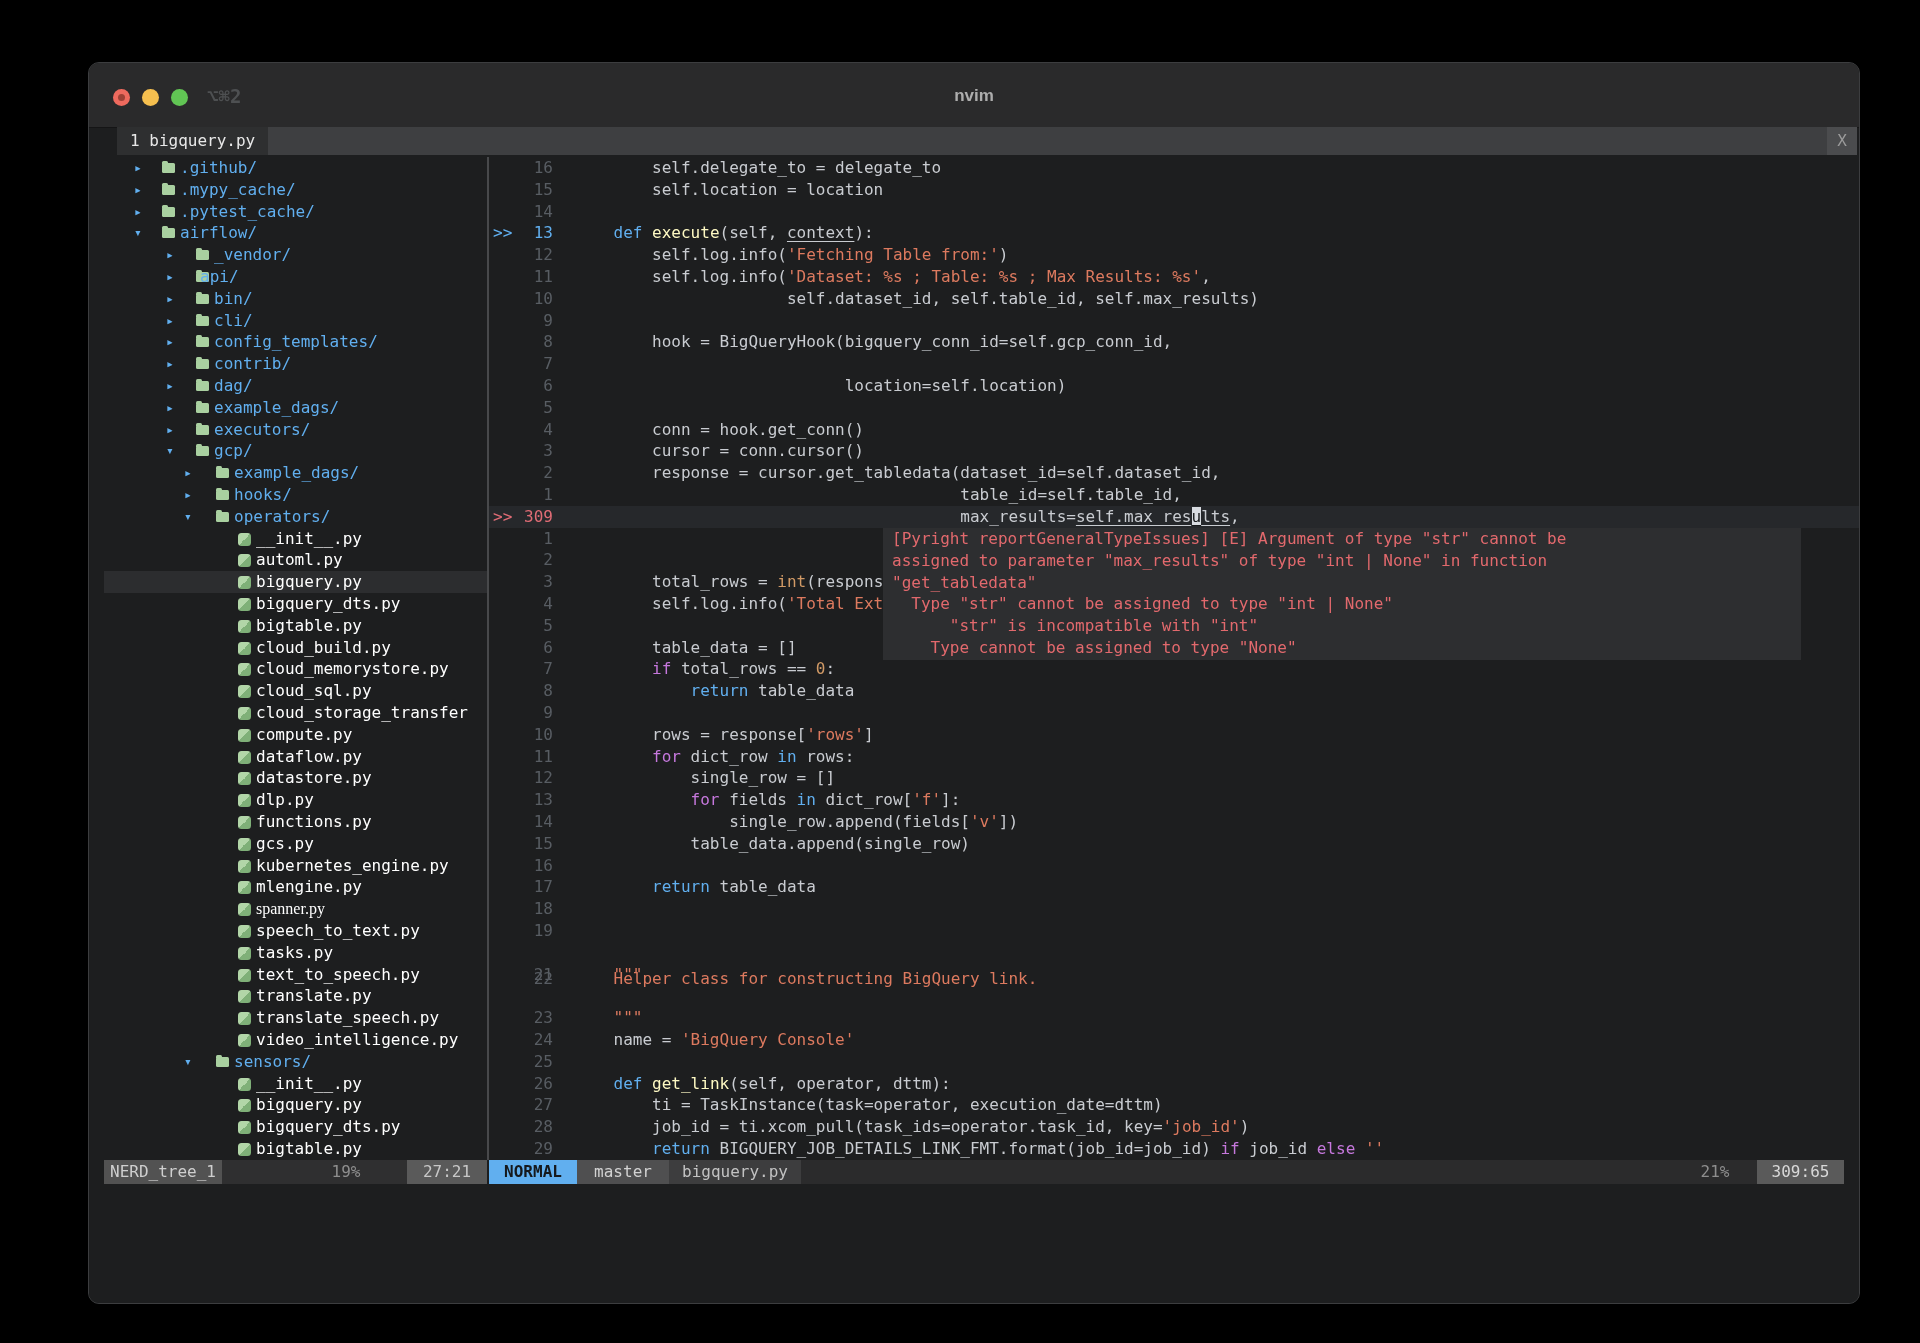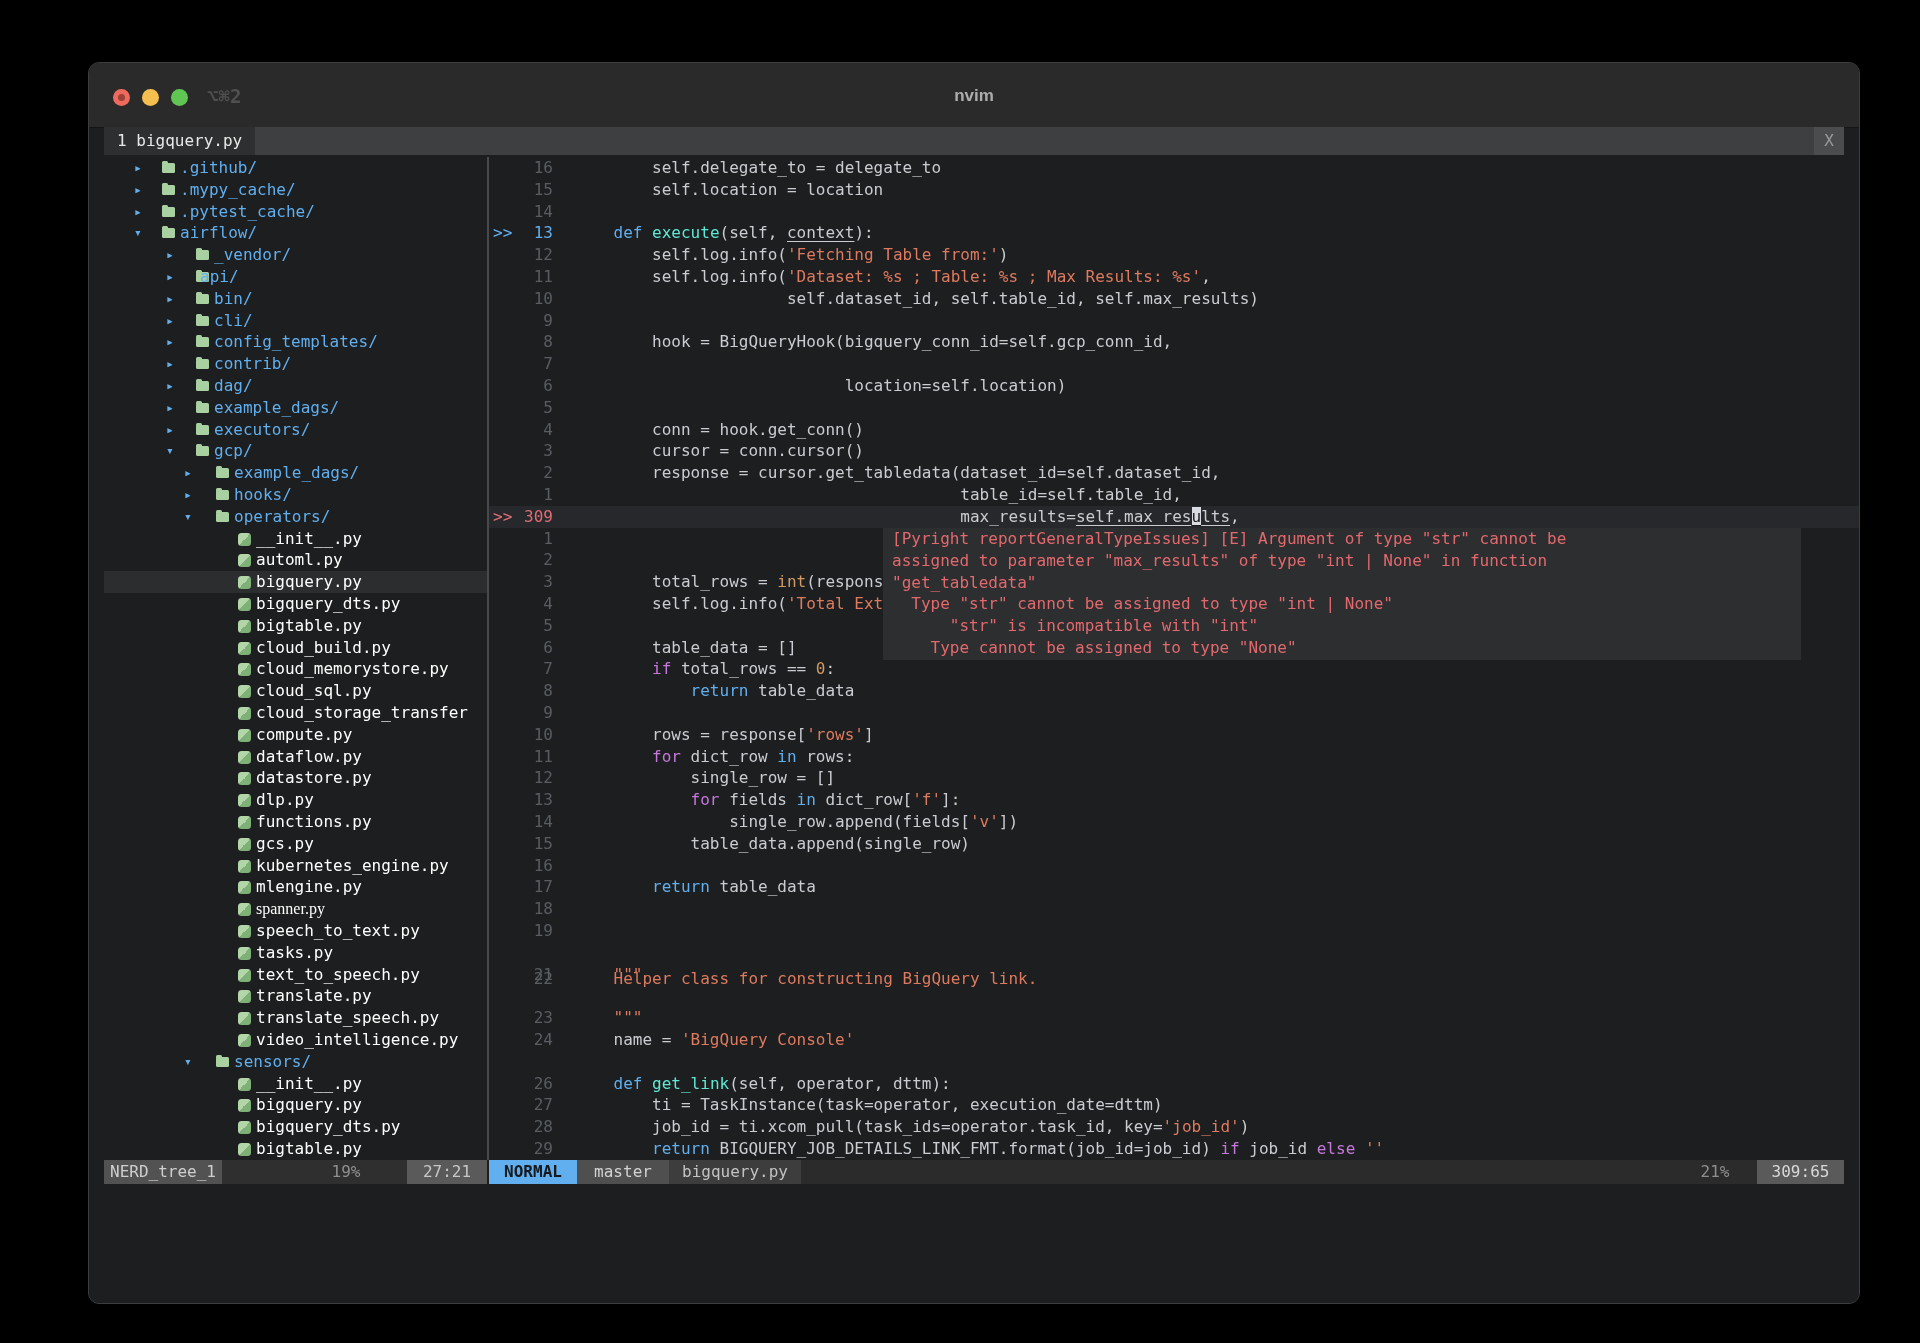--- a/index.html
+++ b/index.html
@@ -14,21 +14,21 @@
   .light{position:absolute;top:26px;width:17px;height:17px;border-radius:50%}
   .light.red{left:24px;background:#ee6a5e}
   .light.red .dot{position:absolute;left:5px;top:5px;width:7px;height:7px;border-radius:50%;background:#9c4136}
   .light.yellow{left:53px;background:#f5bf4f}
   .light.green{left:82px;background:#61c554}
   .shortcut{position:absolute;left:118px;top:0;height:64px;line-height:66px;
             font-weight:bold;font-size:19px;color:#4e5052}
   .wtitle{position:absolute;left:0;right:0;top:0;height:64px;line-height:66px;text-align:center;
           font-family:"Liberation Sans",sans-serif;font-weight:bold;font-size:17px;color:#adadad}
   
-  .tabline{position:absolute;left:0;top:64px;right:0;height:28px}
+  .tabline{position:absolute;left:13px;top:64px;right:0;height:28px}
   .tabseg{position:absolute;left:15px;top:0;height:28px;line-height:28px;padding:0 13px;
           background:#2e2f30;color:#e8e8e8;white-space:pre}
   .tabfill{position:absolute;top:0;height:28px;background:#3e3f41}
   .tabclose{position:absolute;top:0;height:28px;width:30px;line-height:28px;text-align:center;
             background:#4b4c4e;color:#9b9b9b}
   
   .vsep{position:absolute;left:398px;top:94px;width:2px;height:1003px;background:#48494b}
   
   #tree{position:absolute;left:0;top:94px;width:398px;height:1003px;overflow:hidden}
   .trow{position:absolute;left:15px;width:383px;height:22px;line-height:22px;white-space:pre}
@@ -47,21 +47,21 @@
   .erow.cl{background:#26282b}
   .sign{position:absolute;left:4px;white-space:pre}
   .num{position:absolute;left:18px;width:46px;text-align:right;color:#585d63}
   .num.err{color:#e06c75}.num.info{color:#61afef}
   .sign.err{color:#e06c75}.sign.info{color:#61afef}
   .code{position:absolute;left:86px;white-space:pre}
   .seg-k{color:#61afef}
   .seg-c{color:#c678dd}
   .seg-s{color:#dd7a5f}
   .seg-b{color:#d19a66}
-  .seg-f{color:#5eead4}
+  .seg-f{color:#fef9c3}
   .seg-u{text-decoration:underline;text-underline-offset:3px}
   .seg-cur{background:#d8dbe0;color:#17191b}
   
   #popup{position:absolute;left:794px;top:465px;width:918px;height:132px;background:#2d2e30}
   .prow{position:absolute;left:9px;right:4px;height:22px;line-height:22px;white-space:pre;
         color:#e2696d;overflow:hidden}
   
   #status{position:absolute;left:0;top:1097px;right:0;height:24px;font-size:16px}
   .sseg{position:absolute;top:0;height:24px;line-height:24px;text-align:center;white-space:pre;overflow:hidden}
   .cmdarea{position:absolute;left:0;top:1121px;right:0;bottom:0;background:#1d1e1f}
@@ -292,20 +292,24 @@
           <span class="code"><span>    </span><span class="seg-s">Helper class for constructing BigQuery link.</span></span>
         </div>
         <div class="erow" style="top: 850.2px;">
           <span class="num">23</span>
           <span class="code"><span>    </span><span class="seg-s">"""</span></span>
         </div>
         <div class="erow" style="top: 872px;">
           <span class="num">24</span>
           <span class="code"><span>    name = </span><span class="seg-s">'BigQuery Console'</span></span>
         </div>
+        <div class="erow" style="top: 893.8px;">
+          <span class="num">25</span>
+          <span class="code"></span>
+        </div>
         <div class="erow" style="top: 915.6px;">
           <span class="num">26</span>
           <span class="code"><span>    </span><span class="seg-k">def</span><span> </span><span class="seg-f">get_link</span><span>(self, operator, dttm):</span></span>
         </div>
         <div class="erow" style="top: 937.4px;">
           <span class="num">27</span>
           <span class="code"><span>        ti = TaskInstance(task=operator, execution_date=dttm)</span></span>
         </div>
         <div class="erow" style="top: 959.2px;">
           <span class="num">28</span>

